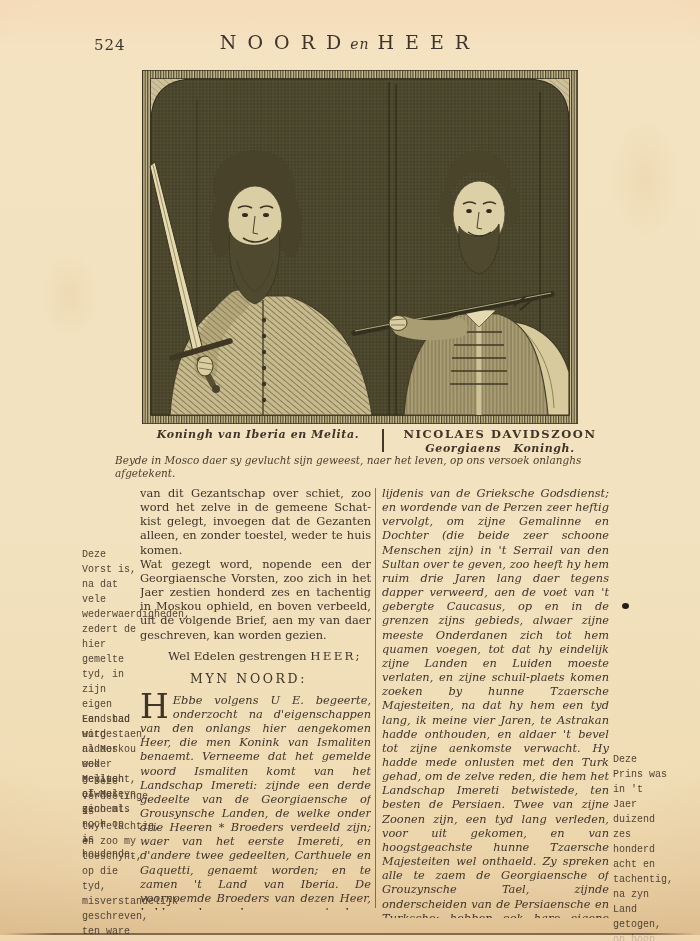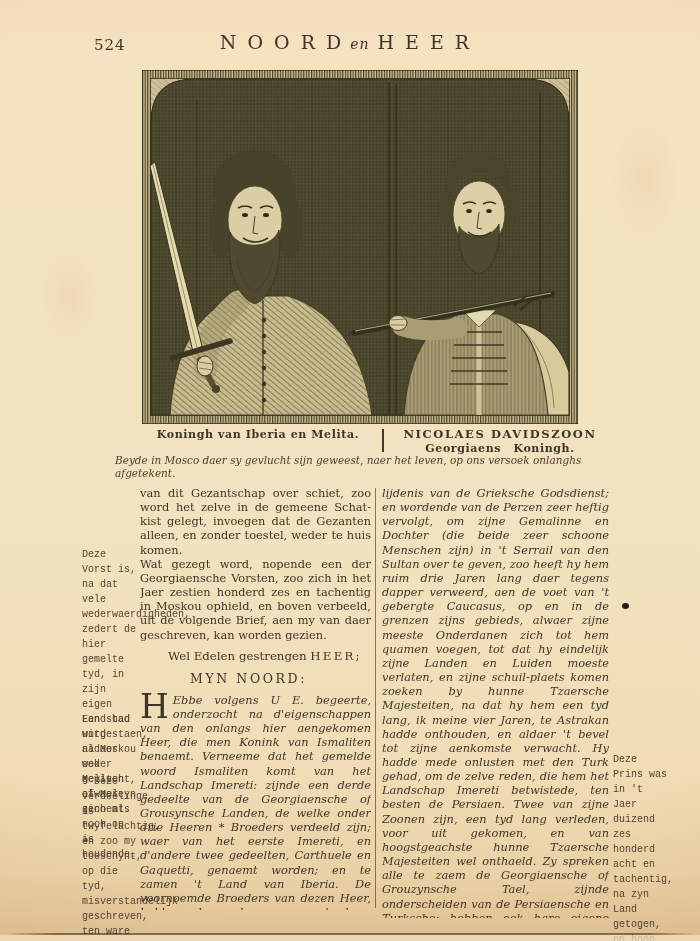--- a/index.html
+++ b/index.html
@@ -21,21 +21,21 @@
   .hdr-title .conj{font-size:14px;letter-spacing:1px;margin:0 8px 0 -2px;}
 
   
   .figure{position:absolute;left:142px;top:70px;width:436px;height:354px;}
   .figure svg{display:block;width:100%;height:100%;}
 
   
   .cap-left{position:absolute;left:138px;top:427px;width:240px;text-align:center;}
   .cap-right{position:absolute;left:388px;top:427px;width:224px;text-align:center;}
   .cap-name{font-size:11.5px;font-weight:bold;letter-spacing:1.6px;white-space:nowrap;}
-  .cap-sub{font-size:11px;font-weight:bold;letter-spacing:.6px;margin-top:1px;white-space:nowrap;}
+  .cap-sub{font-size:11px;font-weight:bold;letter-spacing:.6px;margin-top:1px;white-space:nowrap;font-style:italic;}
   .cap-right .cap-sub{word-spacing:8px;}
   .cap-divider{position:absolute;left:382px;top:429px;width:1.5px;height:23px;background:#43382a;}
   .cap-italic{position:absolute;left:115px;top:454px;width:480px;
     font-style:italic;font-size:10.5px;line-height:12.5px;color:#4a3d2e;}
 
   
   .col-divider{position:absolute;left:375px;top:488px;width:1px;height:420px;background:rgba(62,50,36,.62);}
   .col-left{position:absolute;left:140px;top:486px;width:231px;height:424px;overflow:hidden;}
   .col-right{position:absolute;left:382px;top:486px;width:227px;height:432px;overflow:hidden;}
   .body-txt{font-size:11.4px;line-height:14.15px;text-align:justify;margin:0;}

